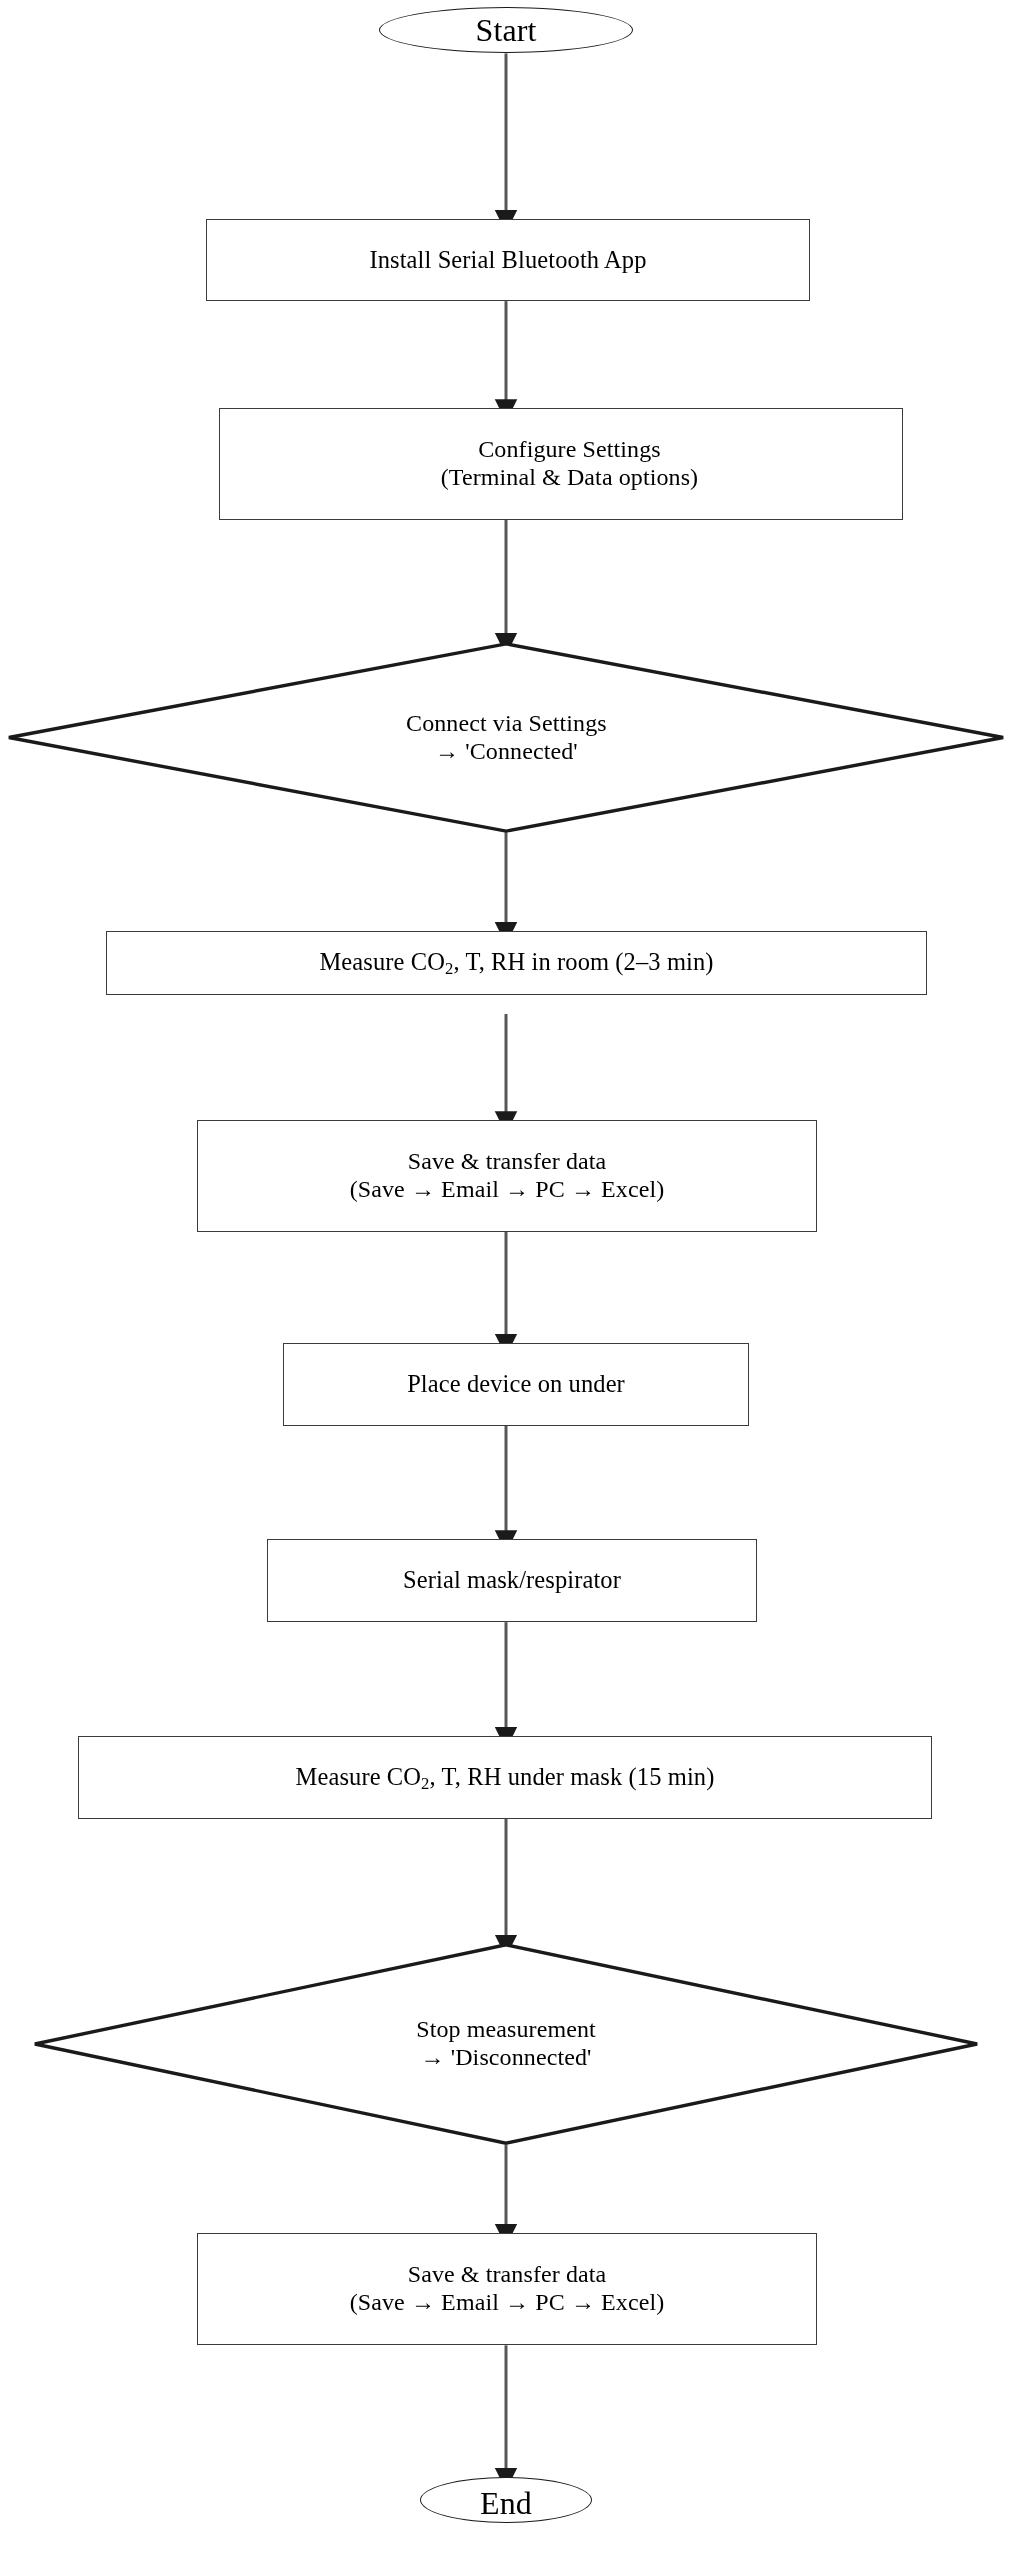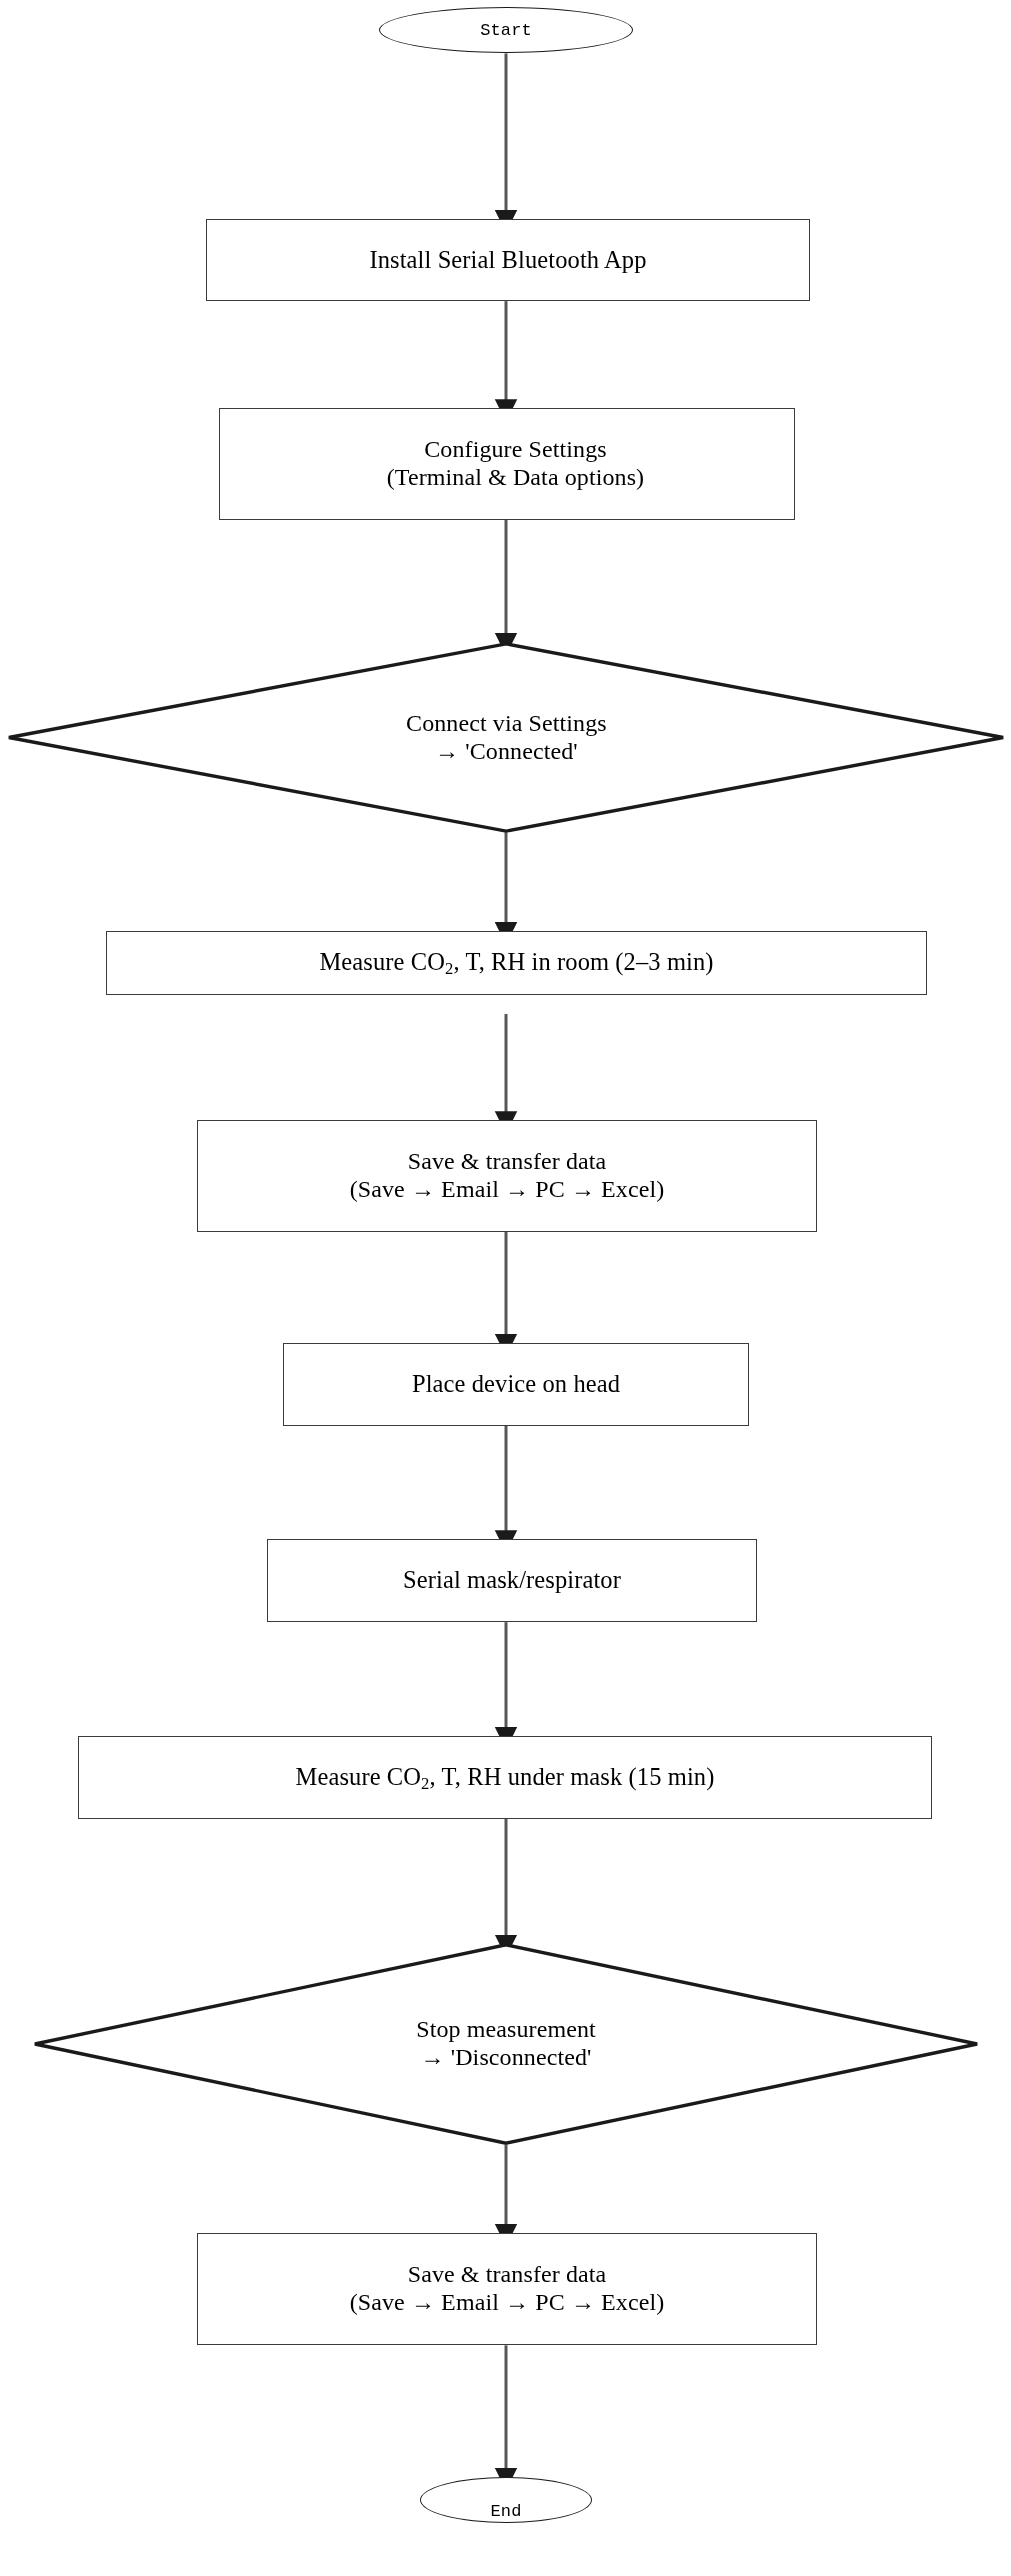--- a/index.html
+++ b/index.html
@@ -41,22 +41,21 @@
   .node .label {
     display: block;
     line-height: 1.16;
     white-space: pre;
     letter-spacing: 0.1px;
   }
   
   .terminator {
     border: 1.9px solid #1a1a1a;
     border-radius: 50%;
-    font-size: 17px;
-    font-family: Liberation Mono, monospace;
+    font-size: 32px;
   }
   
   .process {
     border: 1.9px solid #3b3b3b;
     font-size: 24.5px;
   }
   .process.two-line {
     font-size: 24px;
   }
   
@@ -109,41 +108,41 @@
   </svg>
 
   <div class="node terminator" style="left:379px; top:7.4px; width:254px; height:46px;">
     <span class="label">Start</span>
   </div>
 
   <div class="node process" style="left:206px; top:219px; width:604px; height:82px;">
     <span class="label">Install Serial Bluetooth App</span>
   </div>
 
-  <div class="node process two-line" style="left:219px; top:408px; width:576px; height:112px;padding-left:17px;">
+  <div class="node process two-line" style="left:219px; top:408px; width:684px; height:112px;padding-left:17px;">
     <span class="label"><span>Configure Settings</span><br><span>(Terminal &amp; Data options)</span></span>
   </div>
 
   <div class="node decision" style="left:7.4px; top:642px; width:998px; height:191px;">
     <svg class="diamond-svg" viewBox="0 0 1345 257" preserveAspectRatio="none" xmlns="http://www.w3.org/2000/svg">
       <polygon points="672.5,2.5 1342.5,128.5 672.5,254.5 2.5,128.5" fill="#ffffff" stroke="#1a1a1a" stroke-width="3.4" vector-effect="non-scaling-stroke"></polygon>
     </svg>
     <span class="label"><span>Connect via Settings</span><br><span>→ 'Connected'</span></span>
   </div>
 
   <div class="node process" style="left:106px; top:931px; width:821px; height:64px;">
     <span class="label"><span>Measure CO</span><sub>2</sub><span>, T, RH in room (2–3 min)</span></span>
   </div>
 
   <div class="node process two-line" style="left:197px; top:1120px; width:620px; height:112px;">
     <span class="label"><span>Save &amp; transfer data</span><br><span>(Save → Email → PC → Excel)</span></span>
   </div>
 
   <div class="node process" style="left:283px; top:1343px; width:466px; height:83px;">
-    <span class="label">Place device on head</span>
+    <span class="label">Place device on under</span>
   </div>
 
   <div class="node process" style="left:267px; top:1539px; width:490px; height:83px;">
     <span class="label">Serial mask/respirator</span>
   </div>
 
   <div class="node process" style="left:78px; top:1736px; width:854px; height:83px;">
     <span class="label"><span>Measure CO</span><sub>2</sub><span>, T, RH under mask (15 min)</span></span>
   </div>
 

